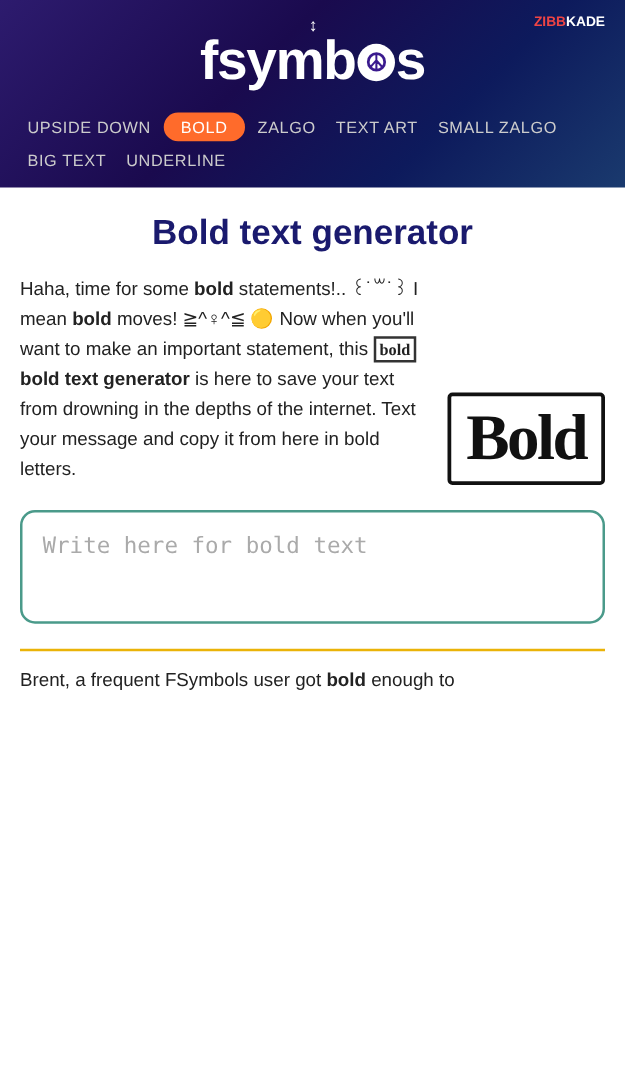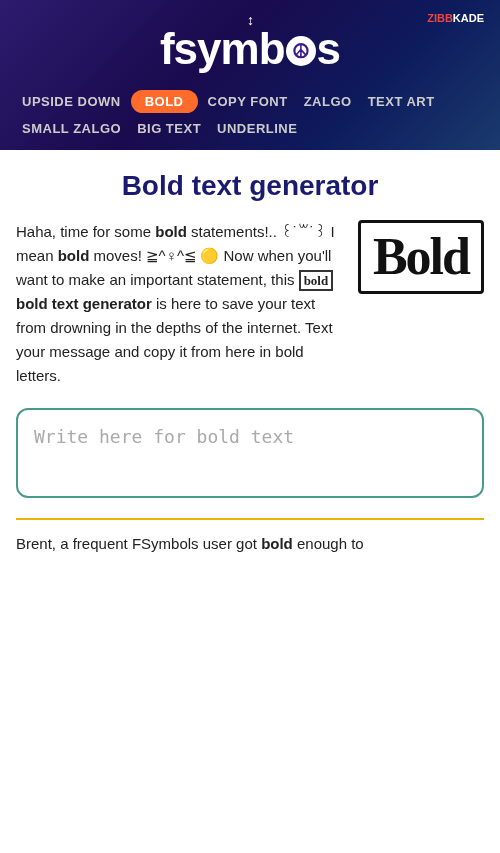--- a/index.html
+++ b/index.html
@@ -47,21 +47,21 @@
     
     .nav {
       display: flex;
       flex-wrap: wrap;
       gap: 4px;
       padding: 8px 0 10px 0;
     }
     .nav-item {
       color: #ccc;
       font-size: 13px;
-      font-weight: bold;
+      font-weight: normal;
       letter-spacing: 0.5px;
       cursor: pointer;
       padding: 4px 6px;
       white-space: nowrap;
     }
     .nav-item.active {
       background: #ff6b2b;
       color: #fff;
       border-radius: 20px;
       padding: 4px 14px;
@@ -78,21 +78,21 @@
       font-weight: 900;
       color: #1a1a6e;
       margin-bottom: 18px;
       font-family: 'Arial Black', Georgia, sans-serif;
     }
 
     
     .description {
       display: flex;
       gap: 12px;
-      align-items: flex-start;
+      align-items: flex-end;
     }
     .desc-text {
       flex: 1;
       font-size: 15px;
       line-height: 1.6;
       color: #222;
     }
     .bold-demo {
       font-size: 52px;
       font-weight: 900;
@@ -153,21 +153,20 @@
         
         <div style="text-align:center; font-size:14px; color:#fff; margin-bottom:-4px;">↕</div>
         <span style="font-family:'Arial Black',Arial,sans-serif; font-size:44px; font-weight:900; color:#fff; letter-spacing:-1px;">f</span><span style="font-family:'Arial Black',Arial,sans-serif; font-size:44px; font-weight:900; color:#fff; letter-spacing:-1px;">s</span><span style="font-family:'Arial Black',Arial,sans-serif; font-size:44px; font-weight:900; color:#fff; letter-spacing:-1px;">y</span><span style="font-family:'Arial Black',Arial,sans-serif; font-size:44px; font-weight:900; color:#fff; letter-spacing:-1px;">m</span><span style="font-family:'Arial Black',Arial,sans-serif; font-size:44px; font-weight:900; color:#fff; letter-spacing:-1px;">b</span><span style="display:inline-block; width:30px; height:30px; background:#fff; border-radius:50%; vertical-align:middle; margin: 0 1px; position:relative; top:-2px;"><span style="position:absolute; top:50%; left:50%; transform:translate(-50%,-50%); color:#3a1a8e; font-size:20px;">☮</span></span><span style="font-family:'Arial Black',Arial,sans-serif; font-size:44px; font-weight:900; color:#fff; letter-spacing:-1px;">s</span>
       </div>
     </div>
   </div>
 
   <nav class="nav">
     <span class="nav-item">UPSIDE DOWN</span>
     <span class="nav-item active">BOLD</span>
-    <span class="nav-item">COPY FONT</span>
     <span class="nav-item">ZALGO</span>
     <span class="nav-item">TEXT ART</span>
     <span class="nav-item">SMALL ZALGO</span>
     <span class="nav-item">BIG TEXT</span>
     <span class="nav-item">UNDERLINE</span>
   </nav>
 </div>
 
 <div class="content">
   <h1 class="page-title">Bold text generator</h1>

